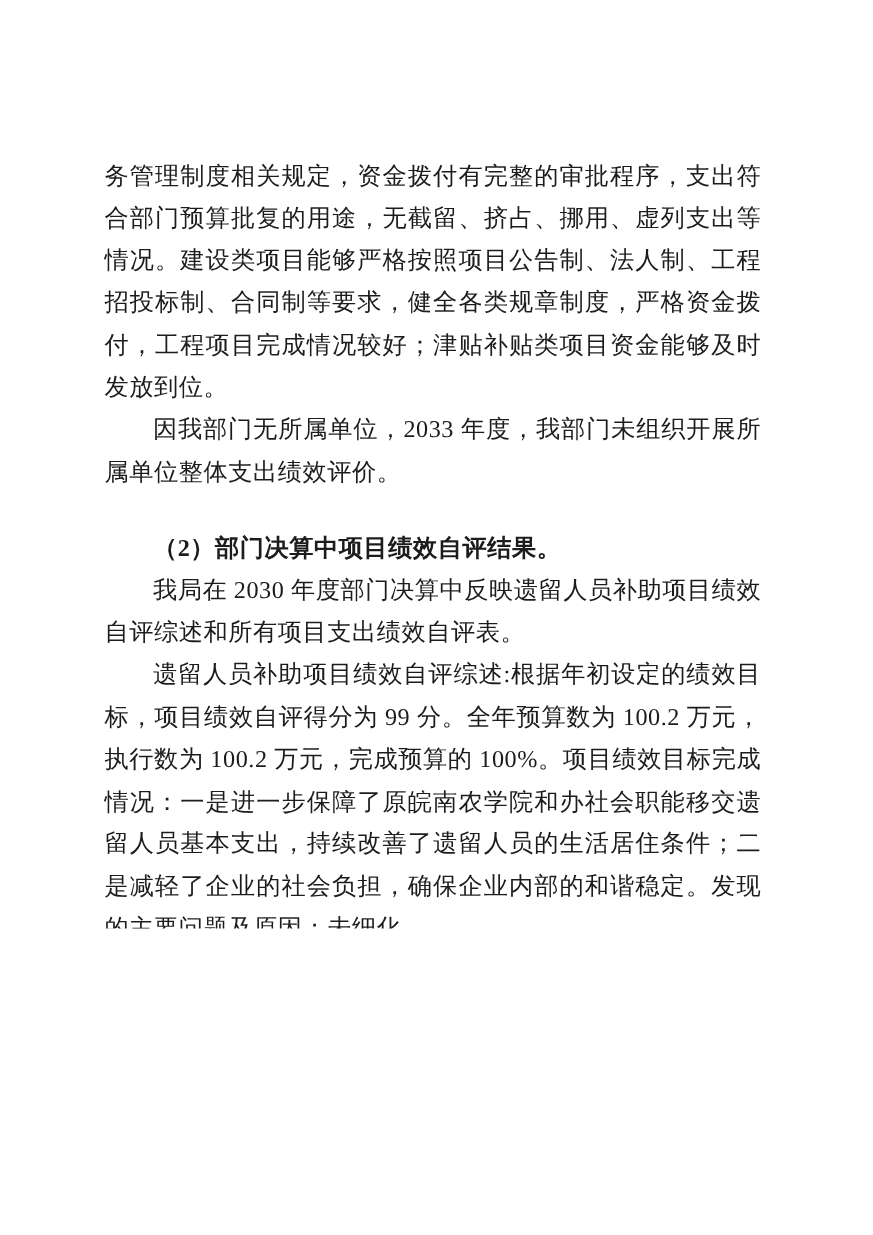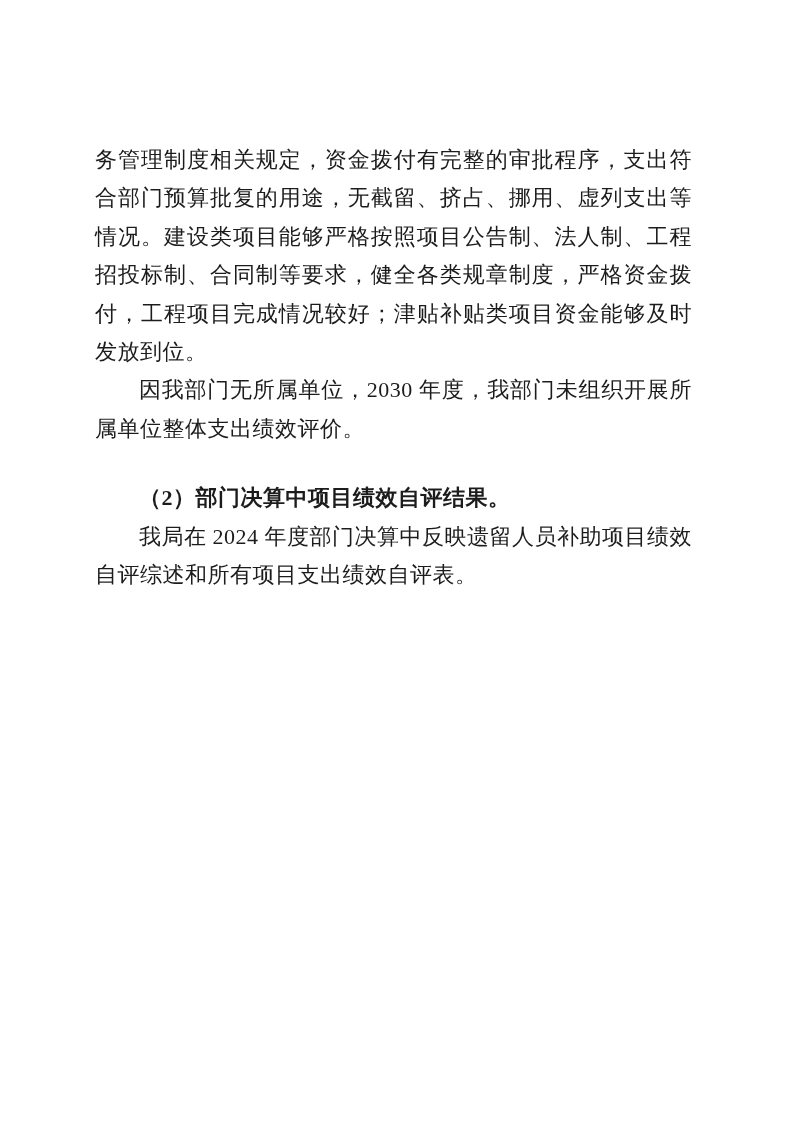--- a/index.html
+++ b/index.html
@@ -48,18 +48,19 @@
     color: #0c4a6e;
     letter-spacing: 1px;
   }
 </style>
 </head>
 <body>
 
 <div class="page">
   <div class="content">
     <p class="para no-indent">务管理制度相关规定，资金拨付有完整的审批程序，支出符合部门预算批复的用途，无截留、挤占、挪用、虚列支出等情况。建设类项目能够严格按照项目公告制、法人制、工程招投标制、合同制等要求，健全各类规章制度，严格资金拨付，工程项目完成情况较好；津贴补贴类项目资金能够及时发放到位。</p>
-    <p class="para">因我部门无所属单位，2030 年度，我部门未组织开展所属单位整体支出绩效评价。</p>
+    <p class="para">因我部门无所属单位，2033 年度，我部门未组织开展所属单位整体支出绩效评价。</p>
     <p class="para heading">（2）部门决算中项目绩效自评结果。</p>
-    <p class="para">我局在 2024 年度部门决算中反映遗留人员补助项目绩效自评综述和所有项目支出绩效自评表。</p>
+    <p class="para">我局在 2030 年度部门决算中反映遗留人员补助项目绩效自评综述和所有项目支出绩效自评表。</p>
+    <p class="para">遗留人员补助项目绩效自评综述:根据年初设定的绩效目标，项目绩效自评得分为 99 分。全年预算数为 100.2 万元，执行数为 100.2 万元，完成预算的 100%。项目绩效目标完成情况：一是进一步保障了原皖南农学院和办社会职能移交遗留人员基本支出，持续改善了遗留人员的生活居住条件；二是减轻了企业的社会负担，确保企业内部的和谐稳定。发现的主要问题及原因：未细化</p>
   </div>
   <div class="page-number">-21-</div>
 </div>
 
 </body></html>

